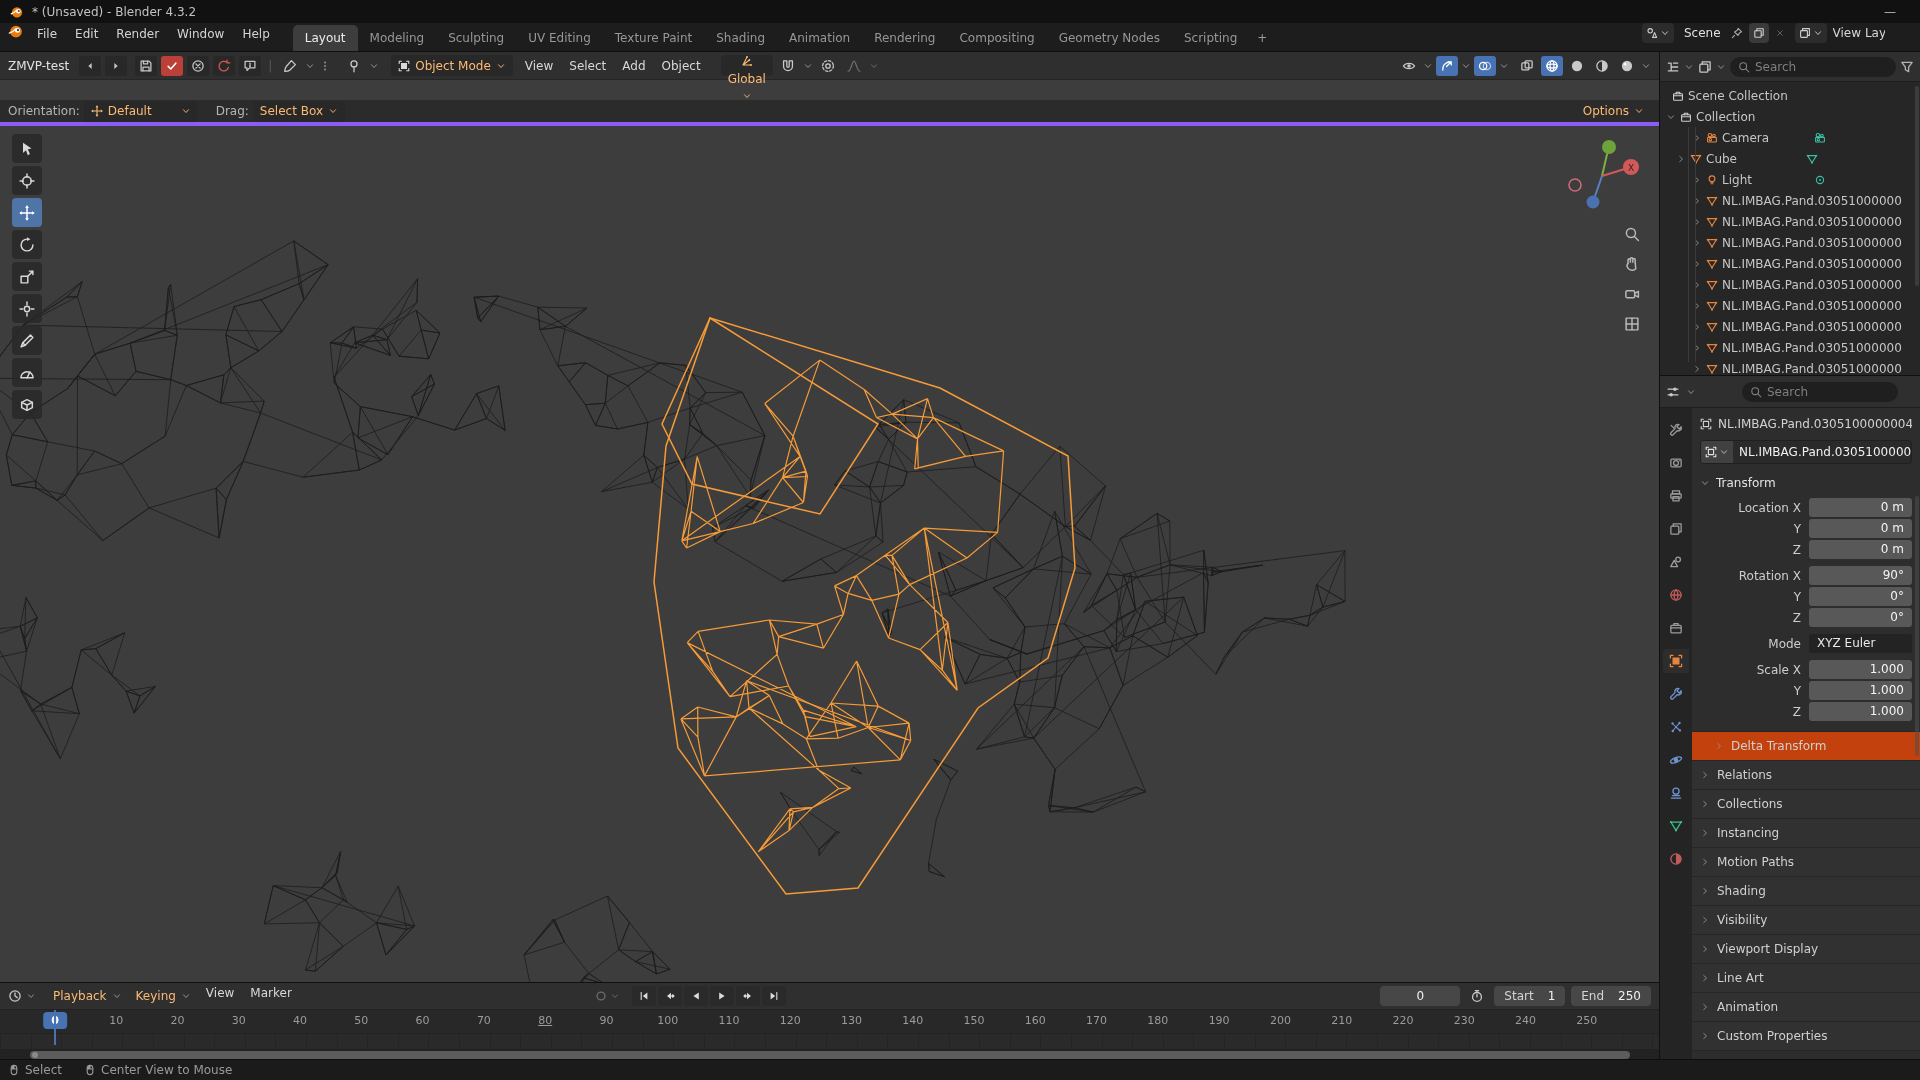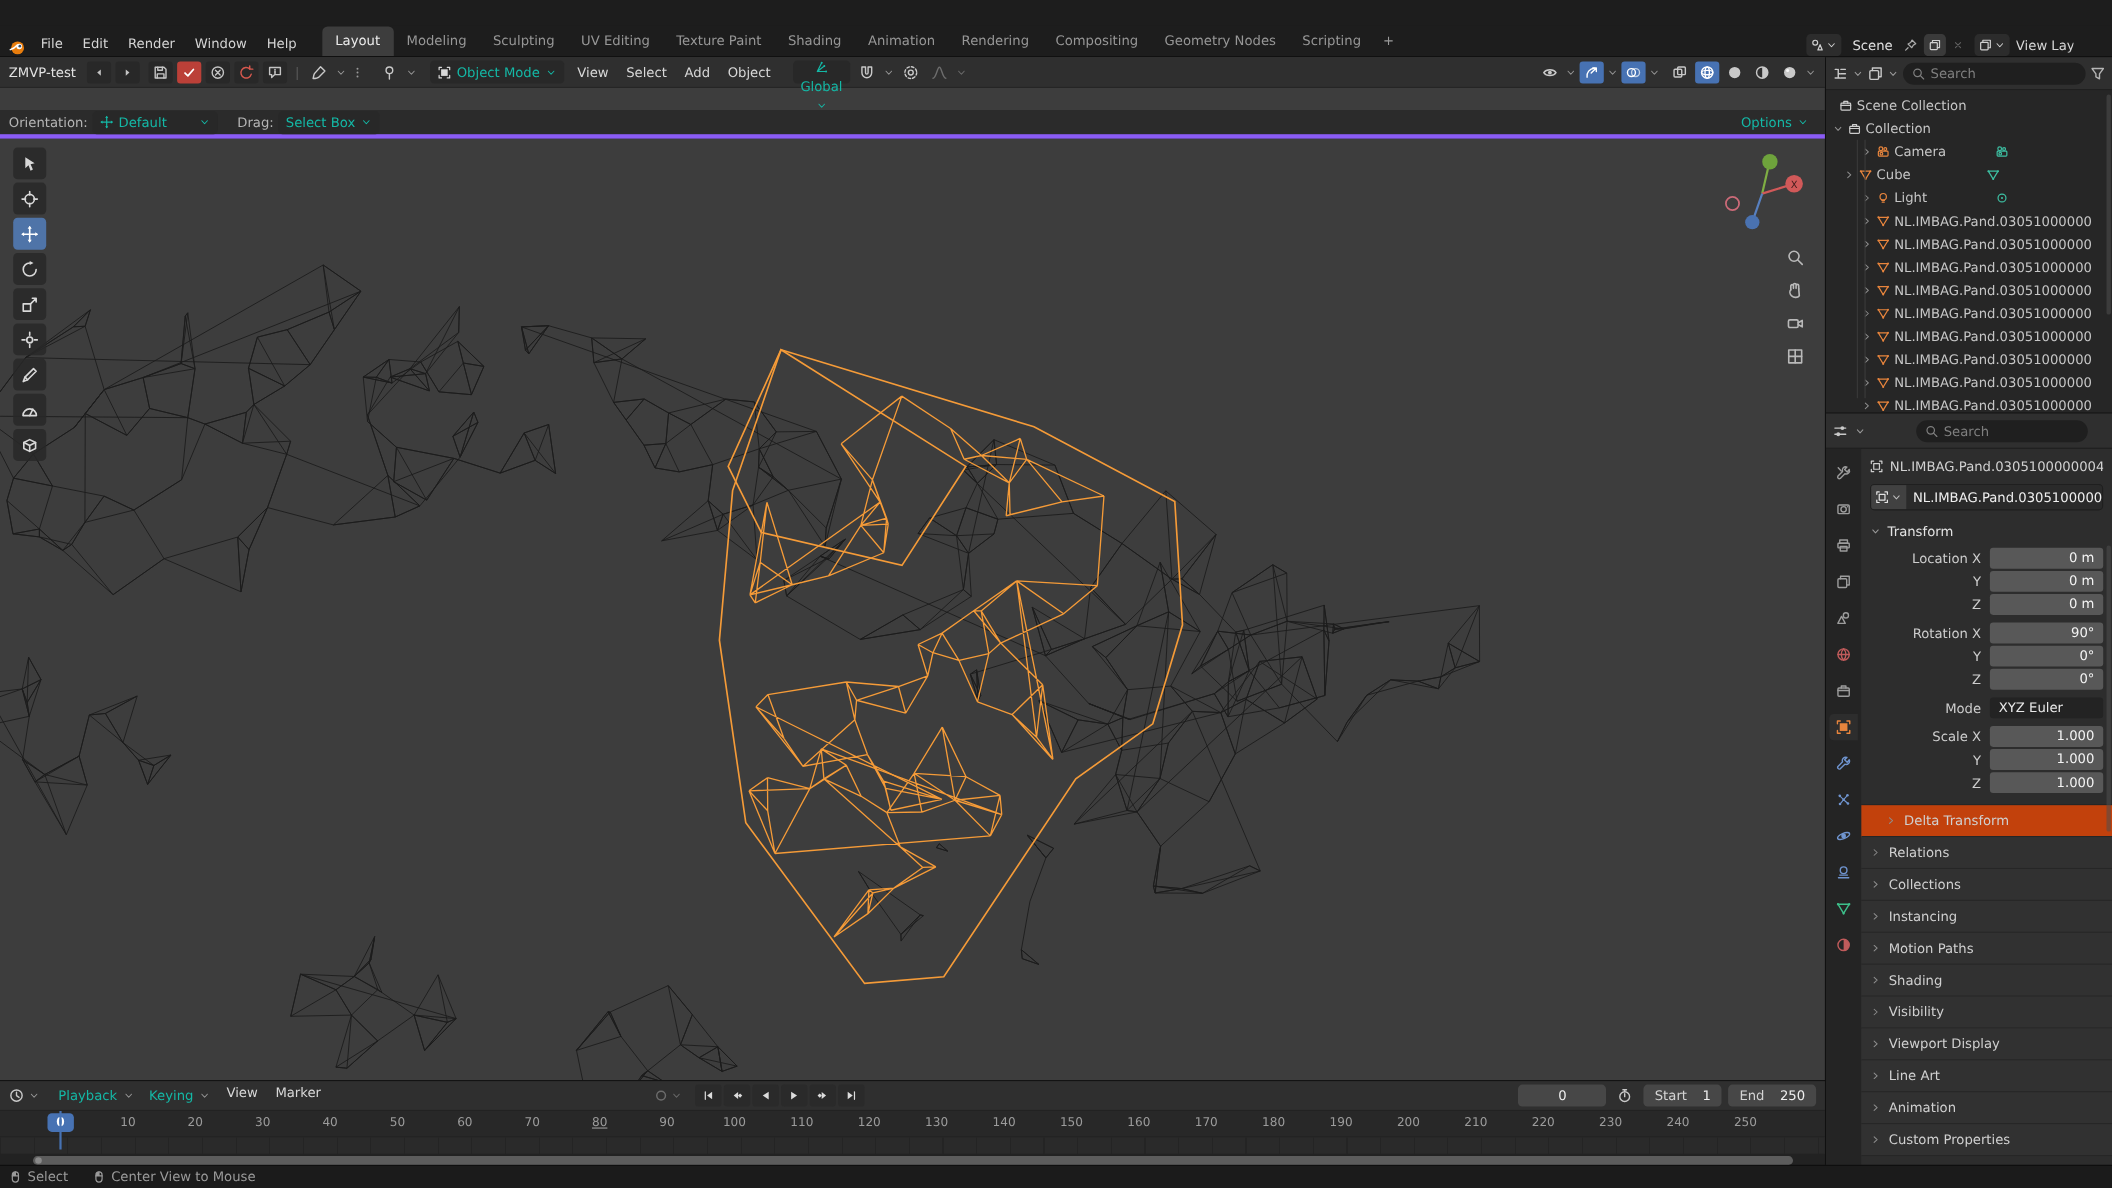--- a/index.html
+++ b/index.html
@@ -9,42 +9,42 @@
   .i svg{width:100%;height:100%;display:block;}
   .s10{width:10px;height:10px}.s12{width:12px;height:12px}.s14{width:14px;height:14px}
   .s16{width:16px;height:16px}
   
   .titlebar{position:absolute;left:0;top:0;width:1920px;height:23px;background:#111111;
             display:flex;align-items:center;padding:0 10px;box-sizing:border-box;color:#c2c2c2;}
   .titlebar .ttl{margin-left:8px;font-size:12px;}
   .wincontrols{margin-left:auto;display:flex;gap:18px;color:#bbb;font-size:12px;padding-right:14px;}
   
   .menubar{position:absolute;left:0;top:23px;width:1920px;height:29px;background:#1d1d1d;
-           border-bottom:1px solid #101010;display:flex;align-items:flex-end;box-sizing:border-box;padding:0 8px;overflow:hidden;}
+           border-bottom:1px solid #101010;display:flex;align-items:flex-start;box-sizing:border-box;padding:0 8px;overflow:hidden;}
   .menu{padding:4px 9px;color:#d4d4d4;border-radius:4px;cursor:default;}
   .wtabs{display:flex;align-items:flex-end;margin-left:14px;height:29px;}
   .wtab{padding:6px 12px 7px;color:#979797;font-size:12px;border-radius:5px 5px 0 0;white-space:nowrap;}
   .wtab.active{background:#3d3d3d;color:#ececec;}
   .wtab.addtab{color:#9a9a9a;padding:6px 8px 7px;}
   .tb-right{margin-left:auto;display:flex;align-items:center;gap:6px;overflow:hidden;flex:none;width:270px;}
   .chip{display:inline-flex;align-items:center;gap:2px;background:#2c2c2c;border-radius:4px;height:20px;padding:0 4px;color:#cfcfcf;}
   .chip.boxed{background:#3a3a3a}
   .dim{opacity:.4}
   .vl-label{width:52px;overflow:hidden;white-space:nowrap;color:#d6d6d6;}
   
   .viewport{position:absolute;left:0;top:52px;width:1660px;height:930px;background:#3d3d3d;box-sizing:border-box;border-right:1px solid #101010;}
   .vheader{display:flex;align-items:center;box-sizing:border-box;padding:0 8px;gap:4px;}
   .vh1{height:28px;background:#2f2f2f;border-bottom:1px solid #252525;}
   .vh2{height:26px;background:#2b2b2b;border-bottom:4px solid #8b5cf6;margin-top:20px;}
   .wsname{color:#e2e2e2;margin-right:6px;white-space:nowrap;}
   .hbtn{height:20px;min-width:22px;border-radius:3px;background:#282828;display:inline-flex;align-items:center;justify-content:center;color:#c4c4c4;}
   .hbtn.red{background:#bb4038;color:#fff;}
   .hbtn.redglyph{color:#d7584e;}
   .sep{color:#5a5a5a;padding:0 3px;}
-  .dd{display:inline-flex;align-items:center;gap:5px;background:#282828;border-radius:4px;height:21px;padding:0 7px;color:#14b8a6;white-space:nowrap;}
+  .dd{display:inline-flex;align-items:center;gap:5px;background:#282828;border-radius:4px;height:21px;padding:0 7px;color:#fdba74;white-space:nowrap;}
   .tmenu{padding:0 8px;color:#d8d8d8;white-space:nowrap;}
   .vh-right{margin-left:auto;display:flex;align-items:center;gap:3px;}
   .icbtn{width:22px;height:20px;border-radius:3px;display:inline-flex;align-items:center;justify-content:center;color:#c9c9c9;}
   .icbtn.on{background:#4772b3;color:#fff;}
   .icbtn.blue{color:#fff;background:#4772b3;}
   .lbl{color:#b5b5b5;white-space:nowrap;}
   .vcanvas{position:relative;width:1660px;height:876px;overflow:hidden;}
   #wiresvg{position:absolute;left:0;top:0;}
   .voverlay{position:absolute;left:56px;top:6px;text-shadow:0 1px 2px rgba(0,0,0,.55);pointer-events:none;}
   .voverlay .l1{color:#ececec;font-size:12px;}
@@ -107,20 +107,34 @@
   
   .statusbar{position:absolute;left:0;top:1059px;width:1920px;height:21px;background:#1b1b1b;border-top:1px solid #0e0e0e;
              display:flex;align-items:center;gap:22px;padding:0 8px;box-sizing:border-box;color:#9a9a9a;}
   .sitem{display:flex;align-items:center;gap:5px;}
 </style>
 </head>
 <body>
 
 <div id="app">
 
+  <div class="titlebar">
+    <span class="i s14">
+        <svg viewBox="0 0 12 12" fill="none" stroke="currentColor" stroke-width="1.1" stroke-linecap="round" stroke-linejoin="round">
+          <circle cx="6" cy="6.4" r="4.4" fill="#e87d0d" stroke="none"></circle>
+          <circle cx="7.1" cy="5.4" r="1.9" fill="#fff" stroke="none"></circle>
+          <circle cx="7.5" cy="5.2" r="0.9" fill="#35506e" stroke="none"></circle>
+          <path d="M1 7.6 C3.2 7 4.6 5.8 5.8 4.4" stroke="#fff" stroke-width="1"></path>
+        </svg>
+      </span>
+    <span class="ttl">* (Unsaved) - Blender 4.3.2</span>
+    <div class="wincontrols">
+      <span>—</span>
+    </div>
+  </div>
 
   <div class="menubar">
     <span class="i s16">
         <svg viewBox="0 0 12 12" fill="none" stroke="currentColor" stroke-width="1.1" stroke-linecap="round" stroke-linejoin="round">
           <circle cx="6" cy="6.4" r="4.4" fill="#e87d0d" stroke="none"></circle>
           <circle cx="7.1" cy="5.4" r="1.9" fill="#fff" stroke="none"></circle>
           <circle cx="7.5" cy="5.2" r="0.9" fill="#35506e" stroke="none"></circle>
           <path d="M1 7.6 C3.2 7 4.6 5.8 5.8 4.4" stroke="#fff" stroke-width="1"></path>
         </svg>
       </span>

